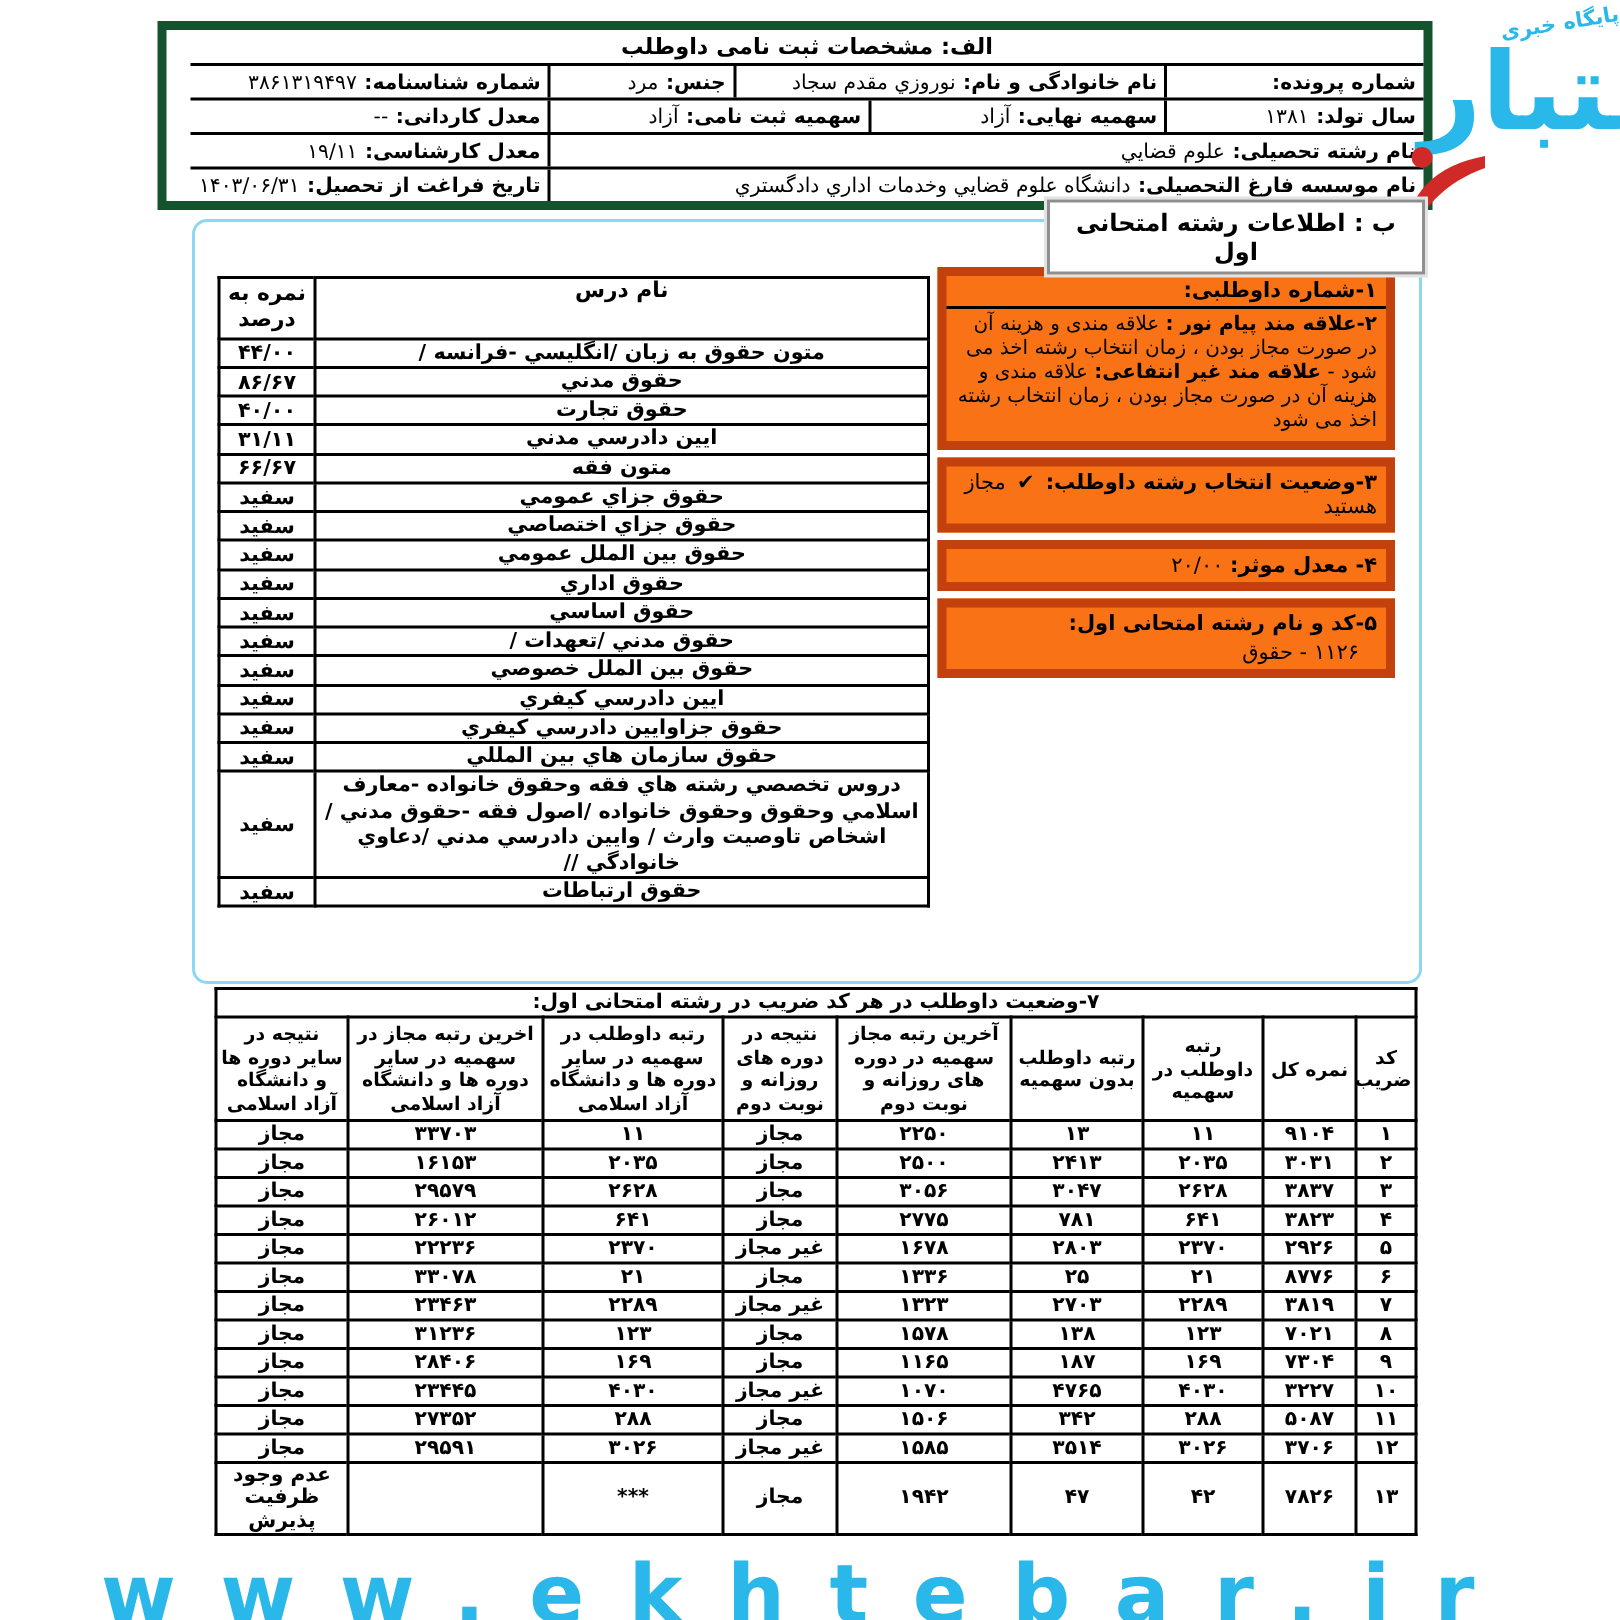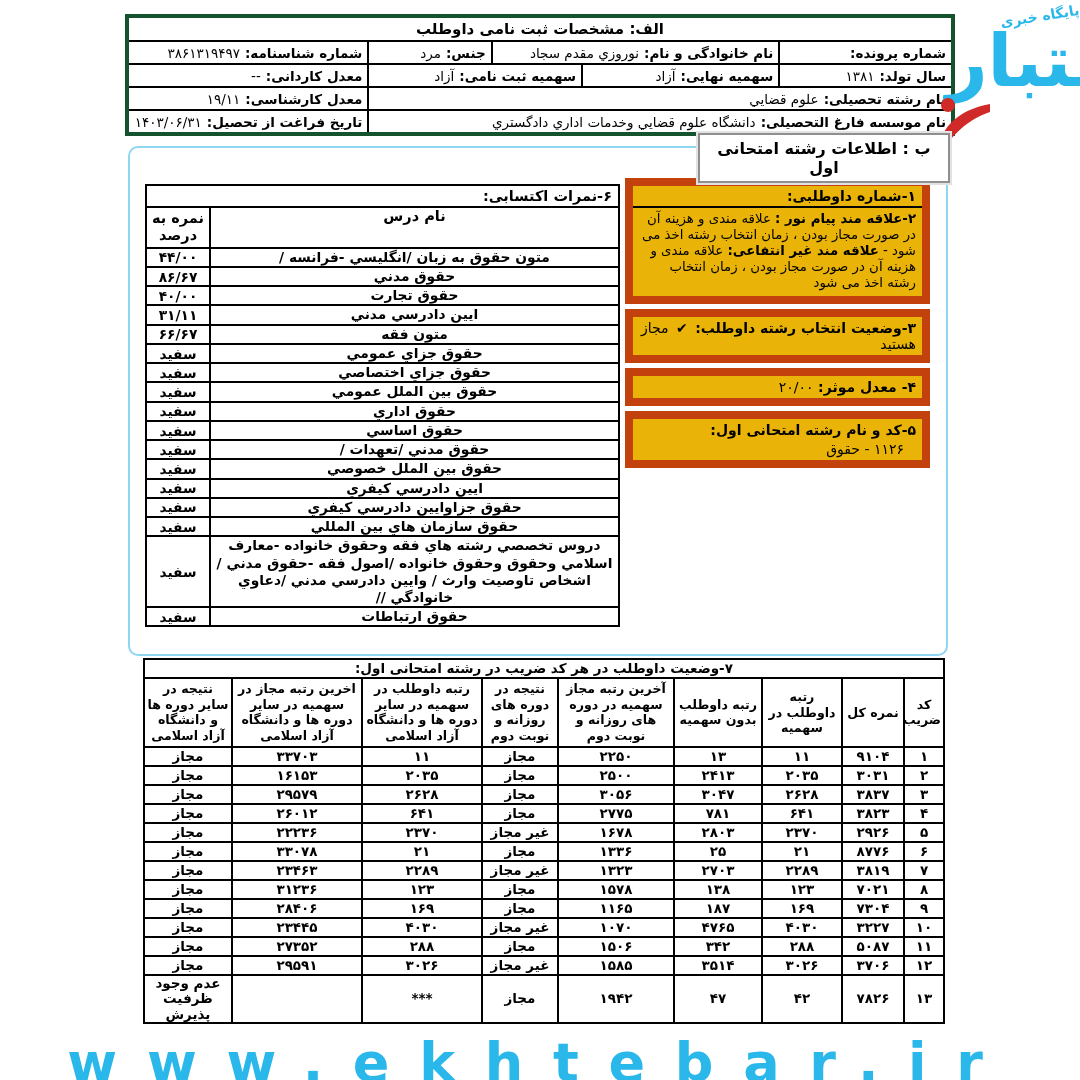--- a/index.html
+++ b/index.html
@@ -9,21 +9,21 @@
   }
   html,body{margin:0;padding:0;background:#fff;}
   .page{
     position:relative;width:1080px;height:1080px;overflow:hidden;
     background:#fff;color:#000;direction:rtl;
     font-family:"DejaVu Sans","Liberation Sans",sans-serif;
   }
   .b{font-weight:bold;}
 
   
-  .atable{position:absolute;top:14px;right:125px;width:822px;border:4px solid #14532d;background:#fff;z-index:1;}
+  .atable{position:absolute;top:14px;right:125px;width:822px;border:6px solid #14532d;background:#fff;z-index:1;padding-left:16px;}
   .atitle{height:22px;line-height:22px;text-align:center;font-weight:bold;font-size:15px;border-bottom:2px solid #000;}
   .arow{display:flex;height:21px;border-bottom:2px solid #000;}
   .arow:last-child{border-bottom:none;}
   .acell{display:flex;align-items:center;padding:0 5px;font-size:13.5px;white-space:nowrap;overflow:hidden;box-sizing:border-box;}
   .acell:not(:last-child){border-left:2px solid #000;}
   .acell .lbl{font-weight:bold;margin-left:5px;}
 
   
   .logo-tagline{position:absolute;top:8px;right:0px;z-index:2;color:var(--brand);
     font-size:14px;font-weight:bold;transform:rotate(-9deg);white-space:nowrap;}
@@ -36,21 +36,21 @@
   .bheader{position:absolute;top:133px;right:130px;width:236px;z-index:3;background:#fff;
     border:2px solid #8f8f8f;box-shadow:0 0 0 2px #e2e2e2;text-align:center;
     font-size:16px;font-weight:bold;padding:4px 6px;}
 
   
   .frame{position:absolute;top:146px;right:132px;width:816px;height:506px;
     border:2px solid var(--frame);border-radius:10px;z-index:0;background:transparent;}
 
   
   .infocol{position:absolute;top:178px;right:150px;width:305px;z-index:1;}
-  .ibox{border:8px solid #c2410c;background:#eab308;margin-bottom:5px;font-size:14px;}
+  .ibox{border:6px solid #c2410c;background:#f97316;margin-bottom:5px;font-size:14px;}
   .ihead{padding:2px 6px;font-weight:bold;border-bottom:2px solid #000;}
   .ipara{padding:3px 6px 5px;font-size:13.3px;line-height:1.2;text-align:right;}
   .iline{padding:3px 6px;border-radius:12px;}
   .iline .chk{margin:0 3px;}
   .ivalline{padding:0 18px 3px 6px;}
 
   
   .gtable{position:absolute;top:184px;right:460px;width:475px;z-index:1;
     border-collapse:collapse;table-layout:fixed;background:#fff;}
   .gtable td{border:2px solid #000;box-sizing:border-box;}
@@ -180,23 +180,20 @@
       <div class="ivalline">۱۱۲۶ - حقوق</div>
     </div>
   </div>
 
   <table class="gtable">
     <colgroup>
         <col style="width:409px">
         <col style="width:64px">
       </colgroup>
     <tbody>
-      <tr>
-        <td colspan="2" class="gtitle">۶-نمرات اکتسابی:</td>
-      </tr>
       <tr>
         <td class="ghead-course">نام درس</td>
         <td class="ghead-score">نمره به درصد</td>
       </tr>
     </tbody>
     <tbody id="grades-body">
         <tr>
           <td class="gcourse">متون حقوق به زبان /انگلیسي -فرانسه /</td>
           <td class="gscore">۴۴/۰۰</td>
         </tr>

